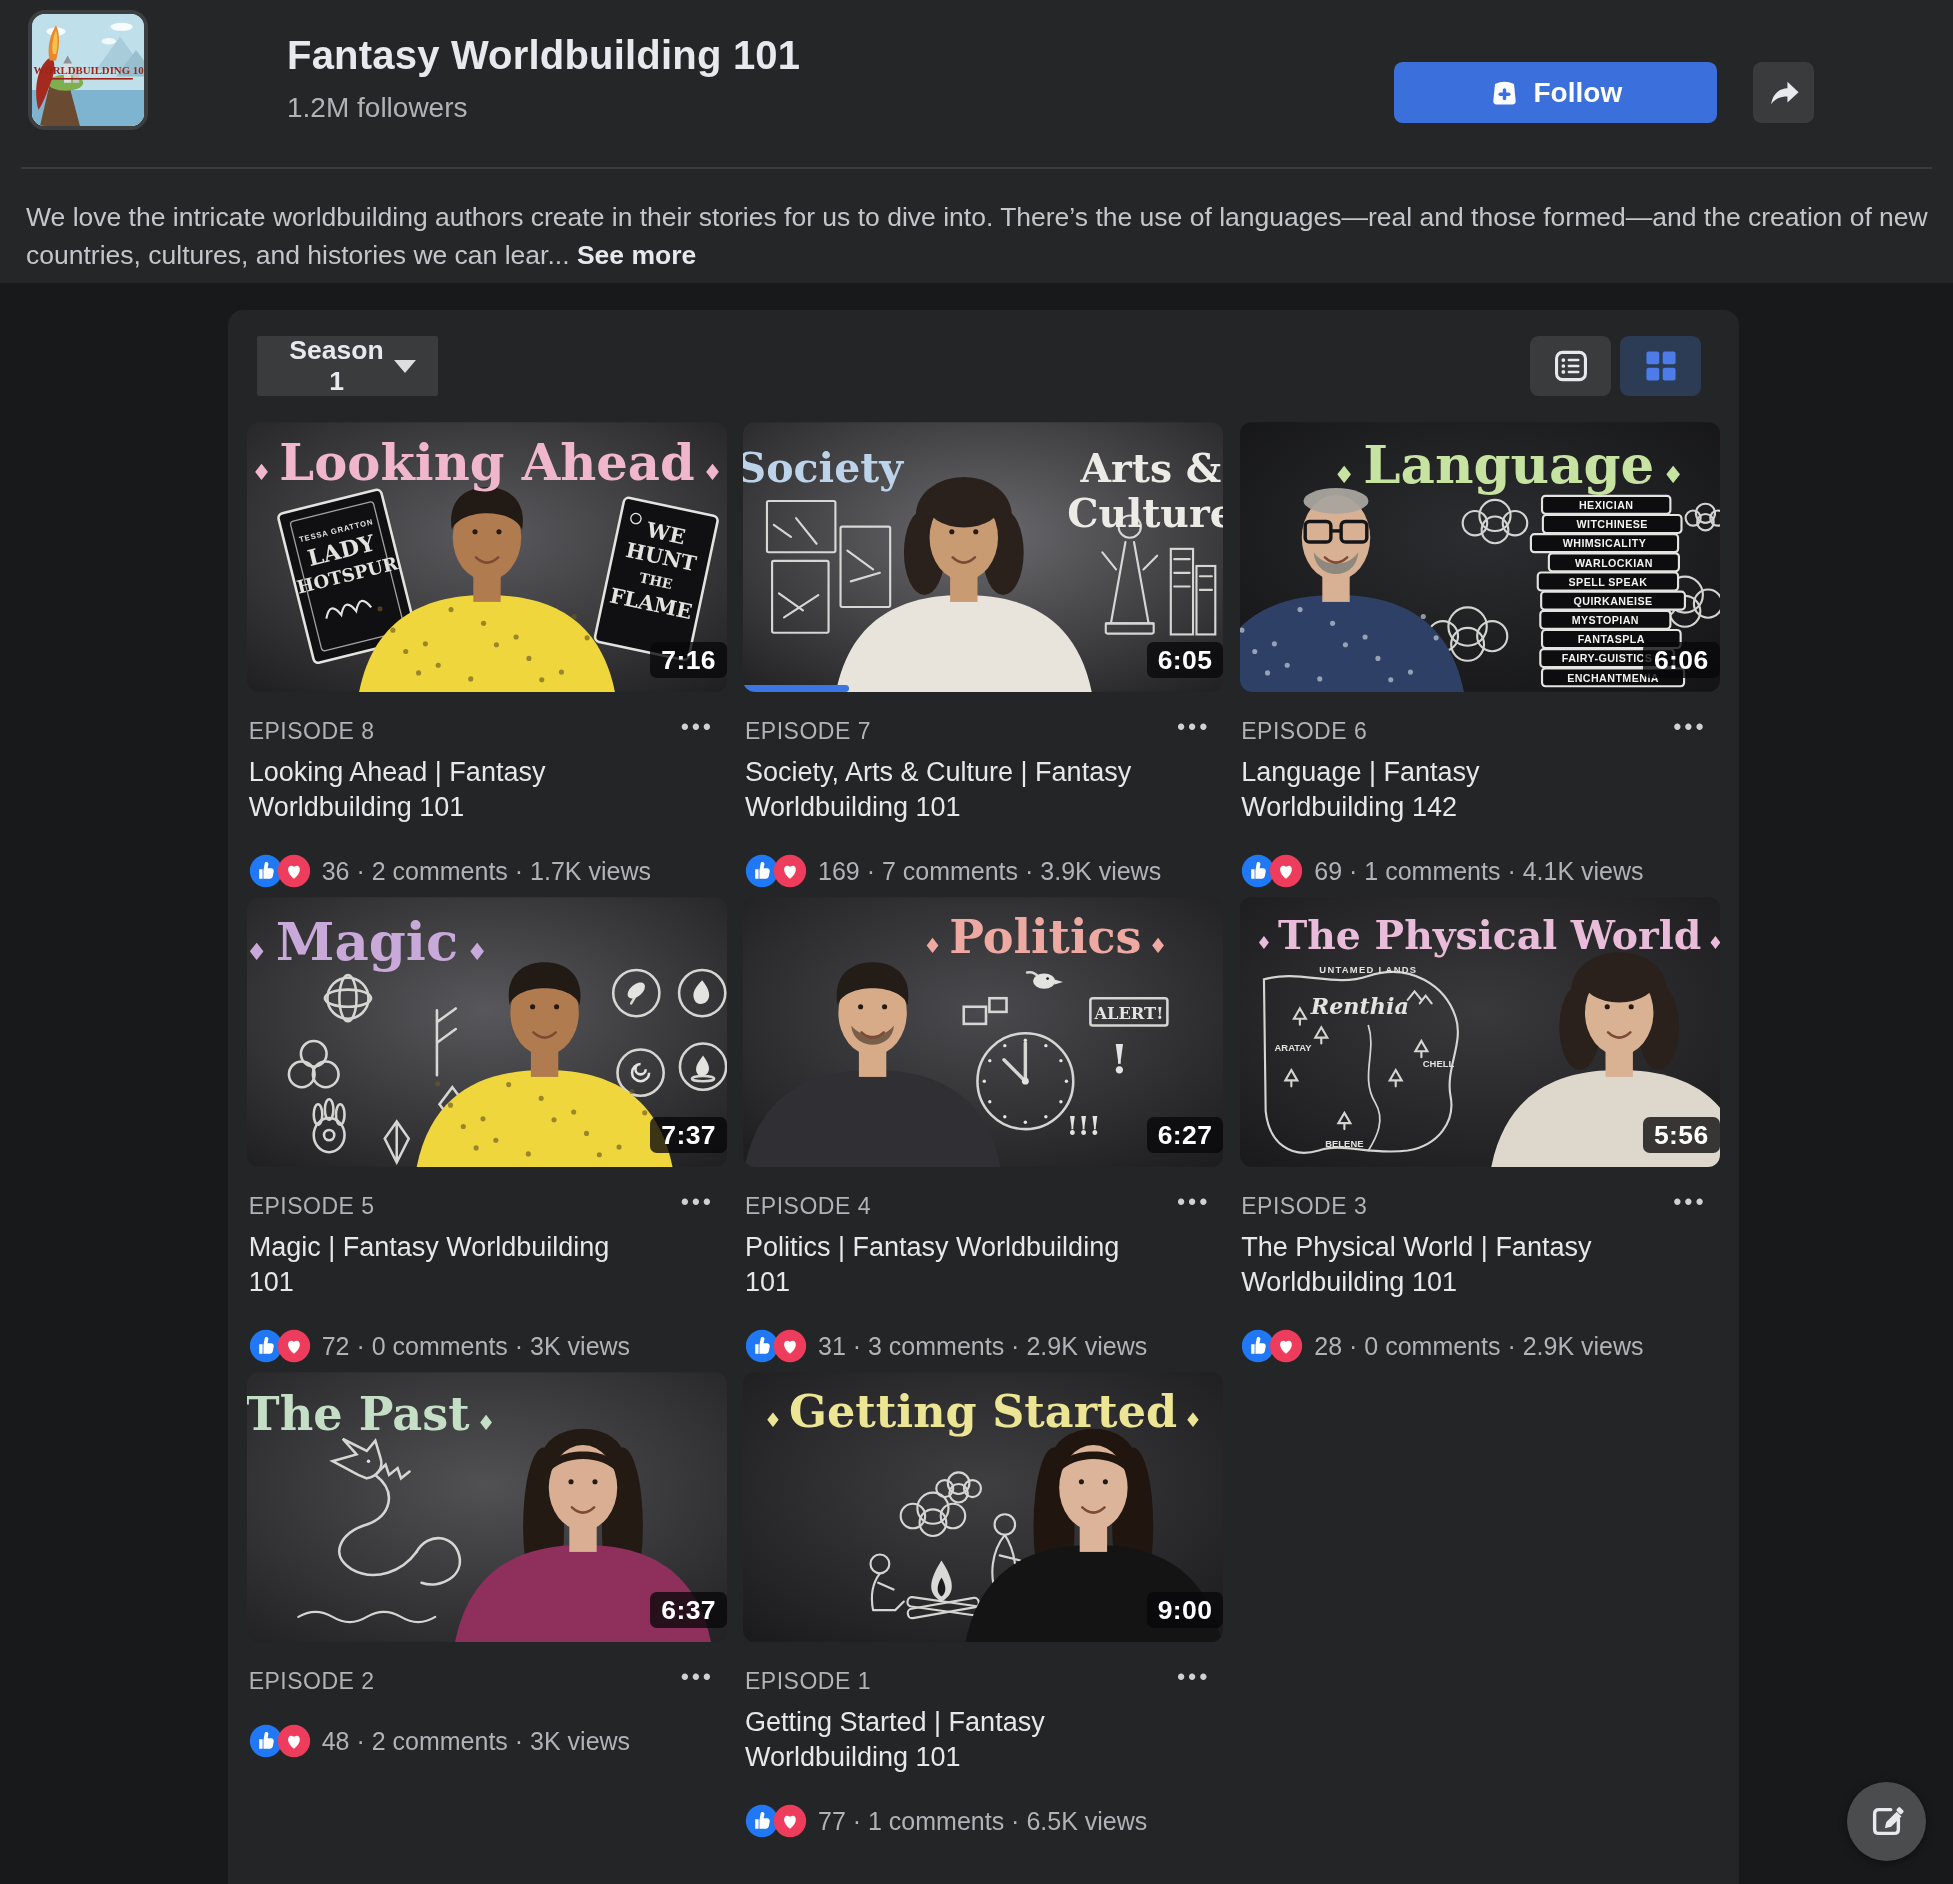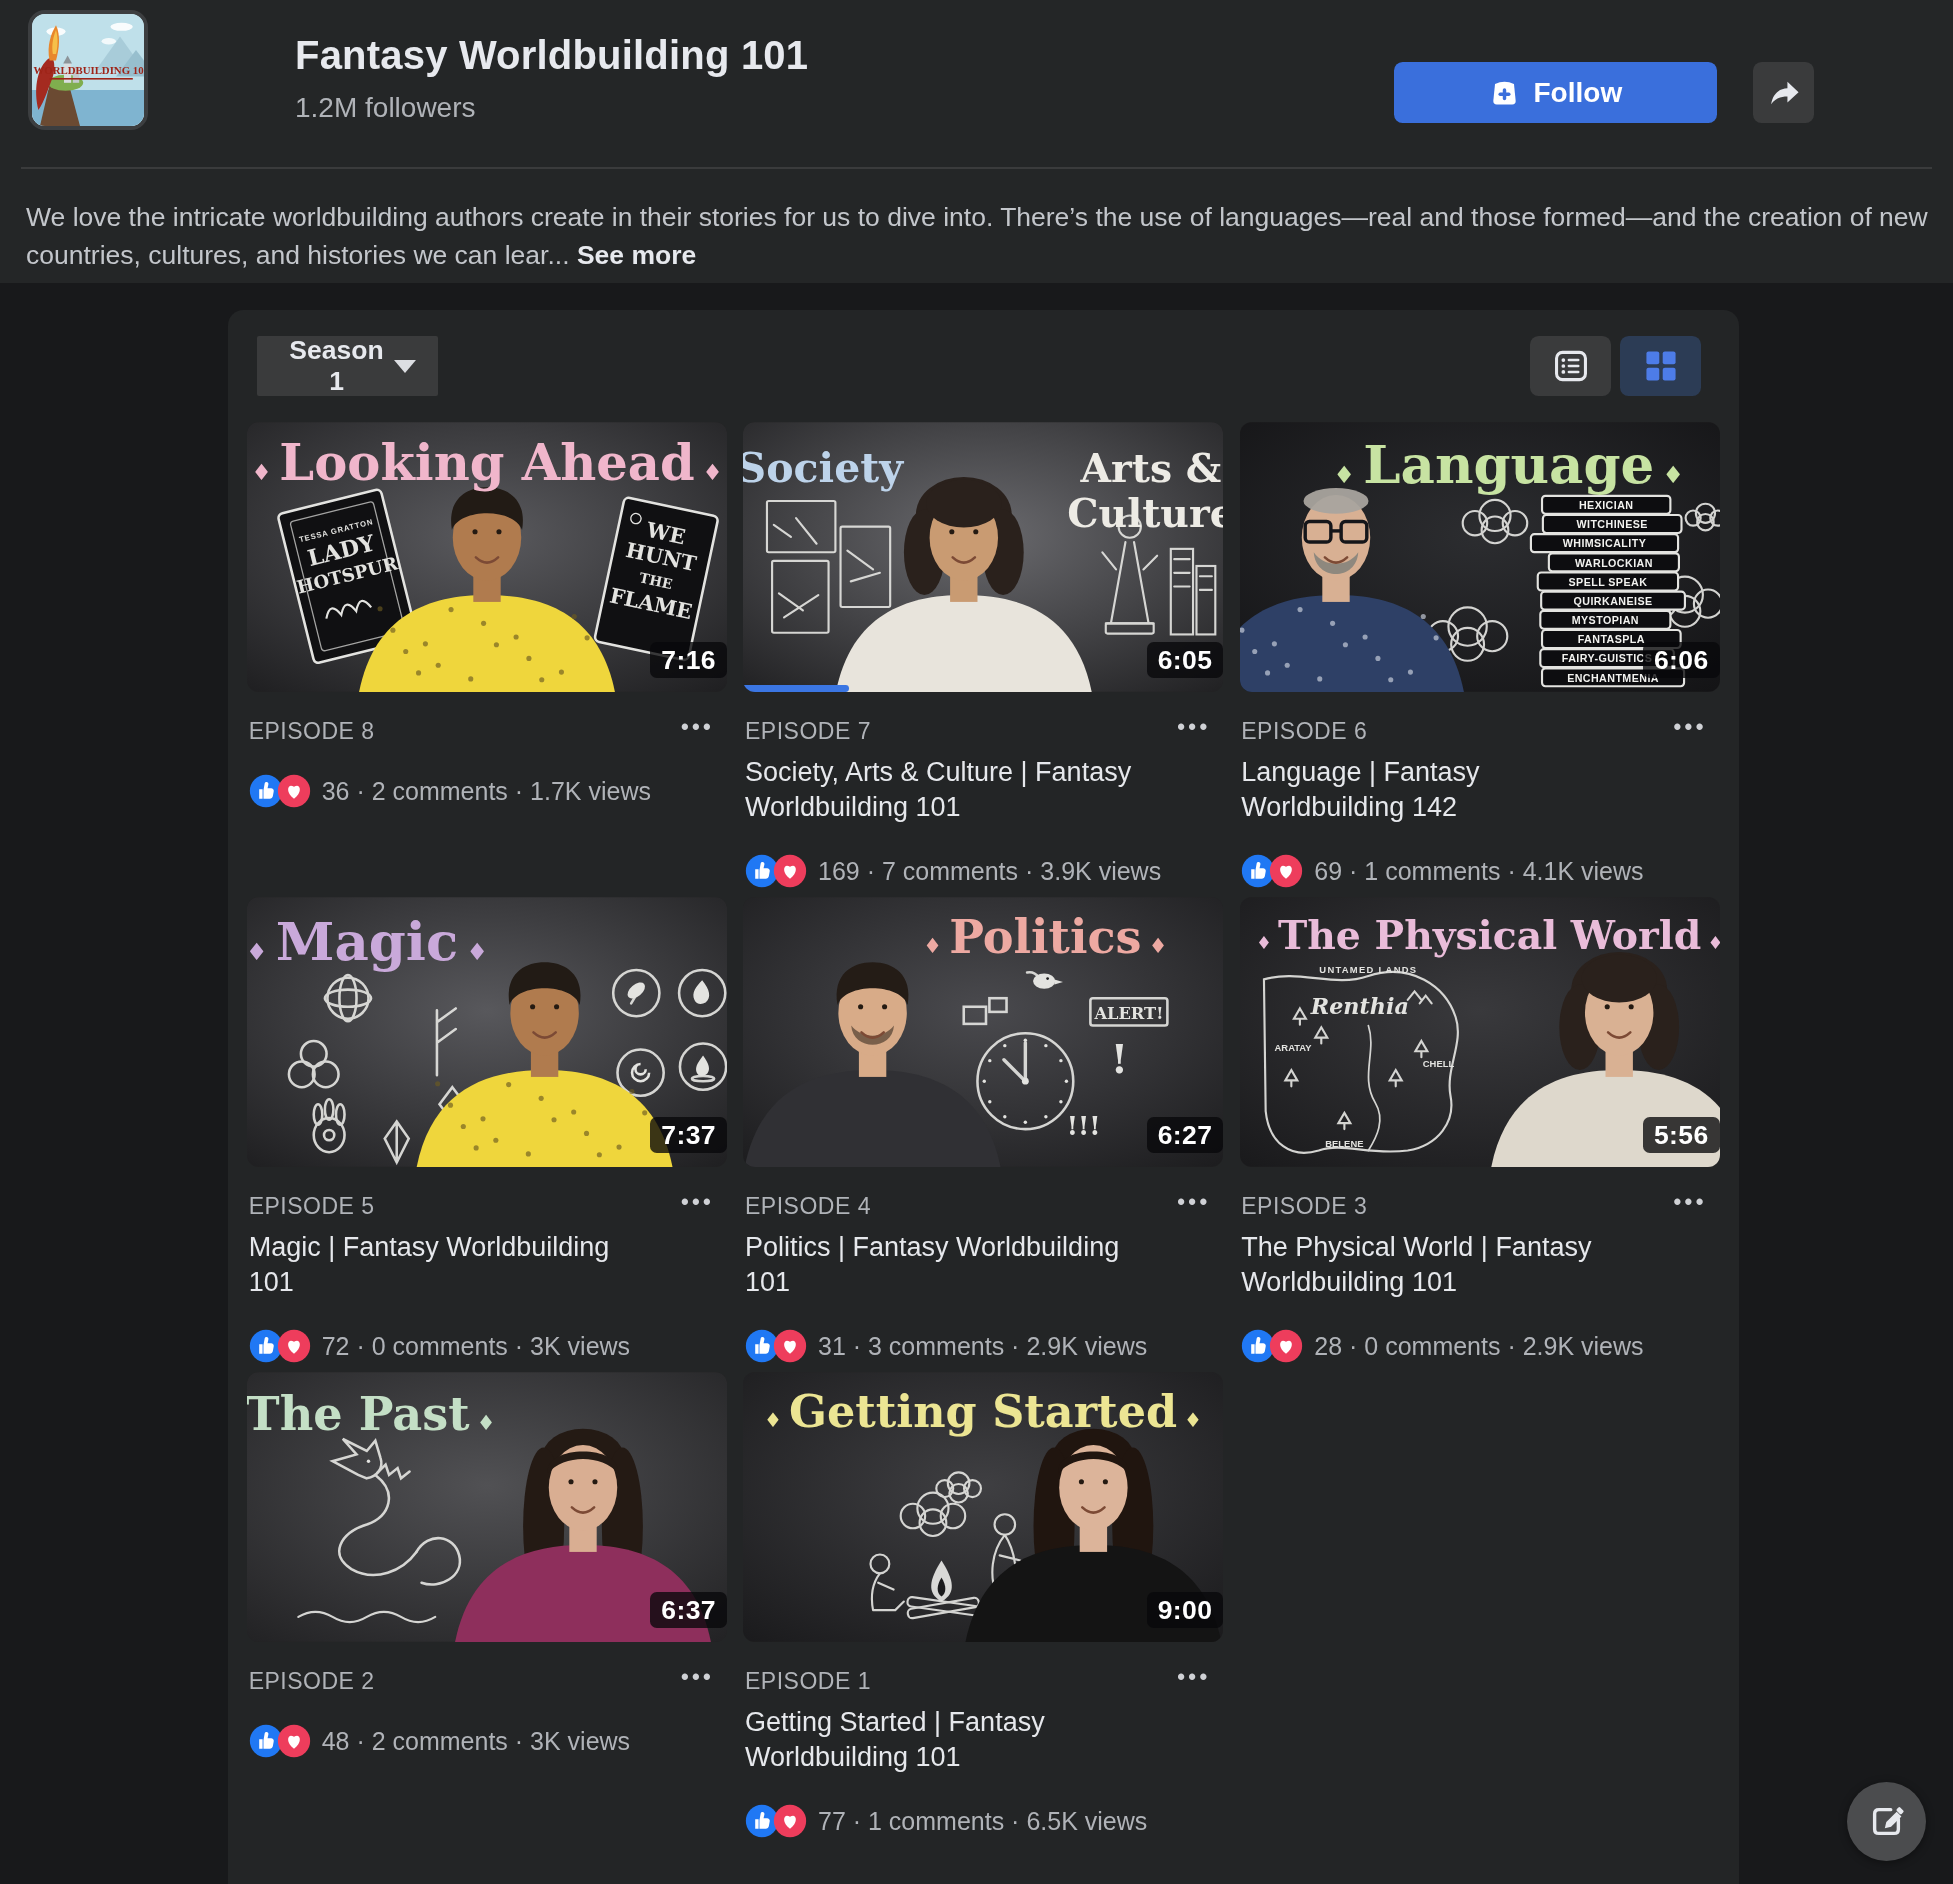--- a/index.html
+++ b/index.html
@@ -6,21 +6,21 @@
   body{
     width:1954px;height:1884px;position:relative;overflow:hidden;
     background:#18191b;color:#e4e6eb;
     font-family:"Liberation Sans",sans-serif;
     -webkit-font-smoothing:antialiased;
   }
   .top-section{position:absolute;top:0;left:0;width:1954px;height:283px;background:#242627}
   .avatar{position:absolute;left:28px;top:10.3px;width:120px;height:120px;border-radius:17px;
     border:4.3px solid #3c3e40;overflow:hidden;background:#bfe0ea;box-sizing:border-box;cursor:pointer}
   .avatar svg{display:block;width:100%;height:100%}
-  .head-text{position:absolute;left:295px;top:33px}
+  .head-text{position:absolute;left:287px;top:33px}
   .page-title{margin:0;font-size:40px;font-weight:bold;color:#e7e9ee;letter-spacing:0.2px}
   .followers{margin-top:13.7px;font-size:28px;color:#b0b3b8}
   .head-actions{position:absolute;left:1394px;top:62px;display:flex;gap:36px;align-items:flex-end}
   .follow-btn{width:323px;height:61px;border:none;border-radius:8.6px;background:#3a6fdc;color:#fff;
     font-size:28px;font-weight:bold;font-family:inherit;display:flex;align-items:center;justify-content:center;gap:13.7px;cursor:pointer}
   .share-btn{width:61px;height:61px;border:none;border-radius:8.6px;background:#3a3b3c;display:flex;
     align-items:center;justify-content:center;cursor:pointer}
   .divider{position:absolute;left:21.4px;top:167px;width:1911px;height:1.7px;background:#3a3b3c}
   .description{position:absolute;left:26px;top:199px;width:1906px;margin:0;font-size:26.5px;line-height:1.42;color:#c3c6cb}
   .see-more{color:#e7e9ee;font-weight:bold;cursor:pointer;text-decoration:none}
@@ -180,20 +180,21 @@
               <path d="M267.5 158 Q 280.5 170 293.5 158" stroke="#7c4a35" stroke-width="3" fill="none" stroke-linecap="round"></path>
             </g>
             <text x="280.5" y="72" text-anchor="middle" font-family="DejaVu Serif, serif" font-weight="bold" font-size="58" fill="#f0b6cb"><tspan font-size="26.1" dy="-4.64">♦ </tspan><tspan dy="0">Looking Ahead</tspan><tspan font-size="26.1"> ♦</tspan></text>
           </svg>
       <span class="duration">7:16</span>
 
     </div>
     <div class="meta">
       <div class="ep-label">EPISODE 8</div>
       <button class="more-btn">•••</button>
+      <h3 class="ep-title">Looking Ahead | Fantasy Worldbuilding 101</h3>
       <div class="stats">
         <span class="rxn">
           <svg viewBox="0 0 40 40">
             <circle cx="20" cy="20" r="19" fill="#2078f4"></circle>
             <path d="M12 29 h4 V18 h-4 z M17 29 h7.4 c1.9 0 3.4-1.3 3.7-3.1 l1-5.6 c.4-2-1.2-3.6-3.1-3.6 h-4.2 l1-4.3 c.4-1.6-.7-3-2.2-3 -.9 0-1.8.5-2.1 1.4 L17 19 z" fill="#fff"></path>
           </svg>
           <svg viewBox="0 0 40 40">
             <circle cx="20" cy="20" r="19" fill="#ee3d5c"></circle>
             <path d="M20 29 C9 21 13 11 19 14.5 C19.7 14.9 20 15.5 20 15.5 C20 15.5 20.3 14.9 21 14.5 C27 11 31 21 20 29 Z" fill="#fff"></path>
           </svg>

